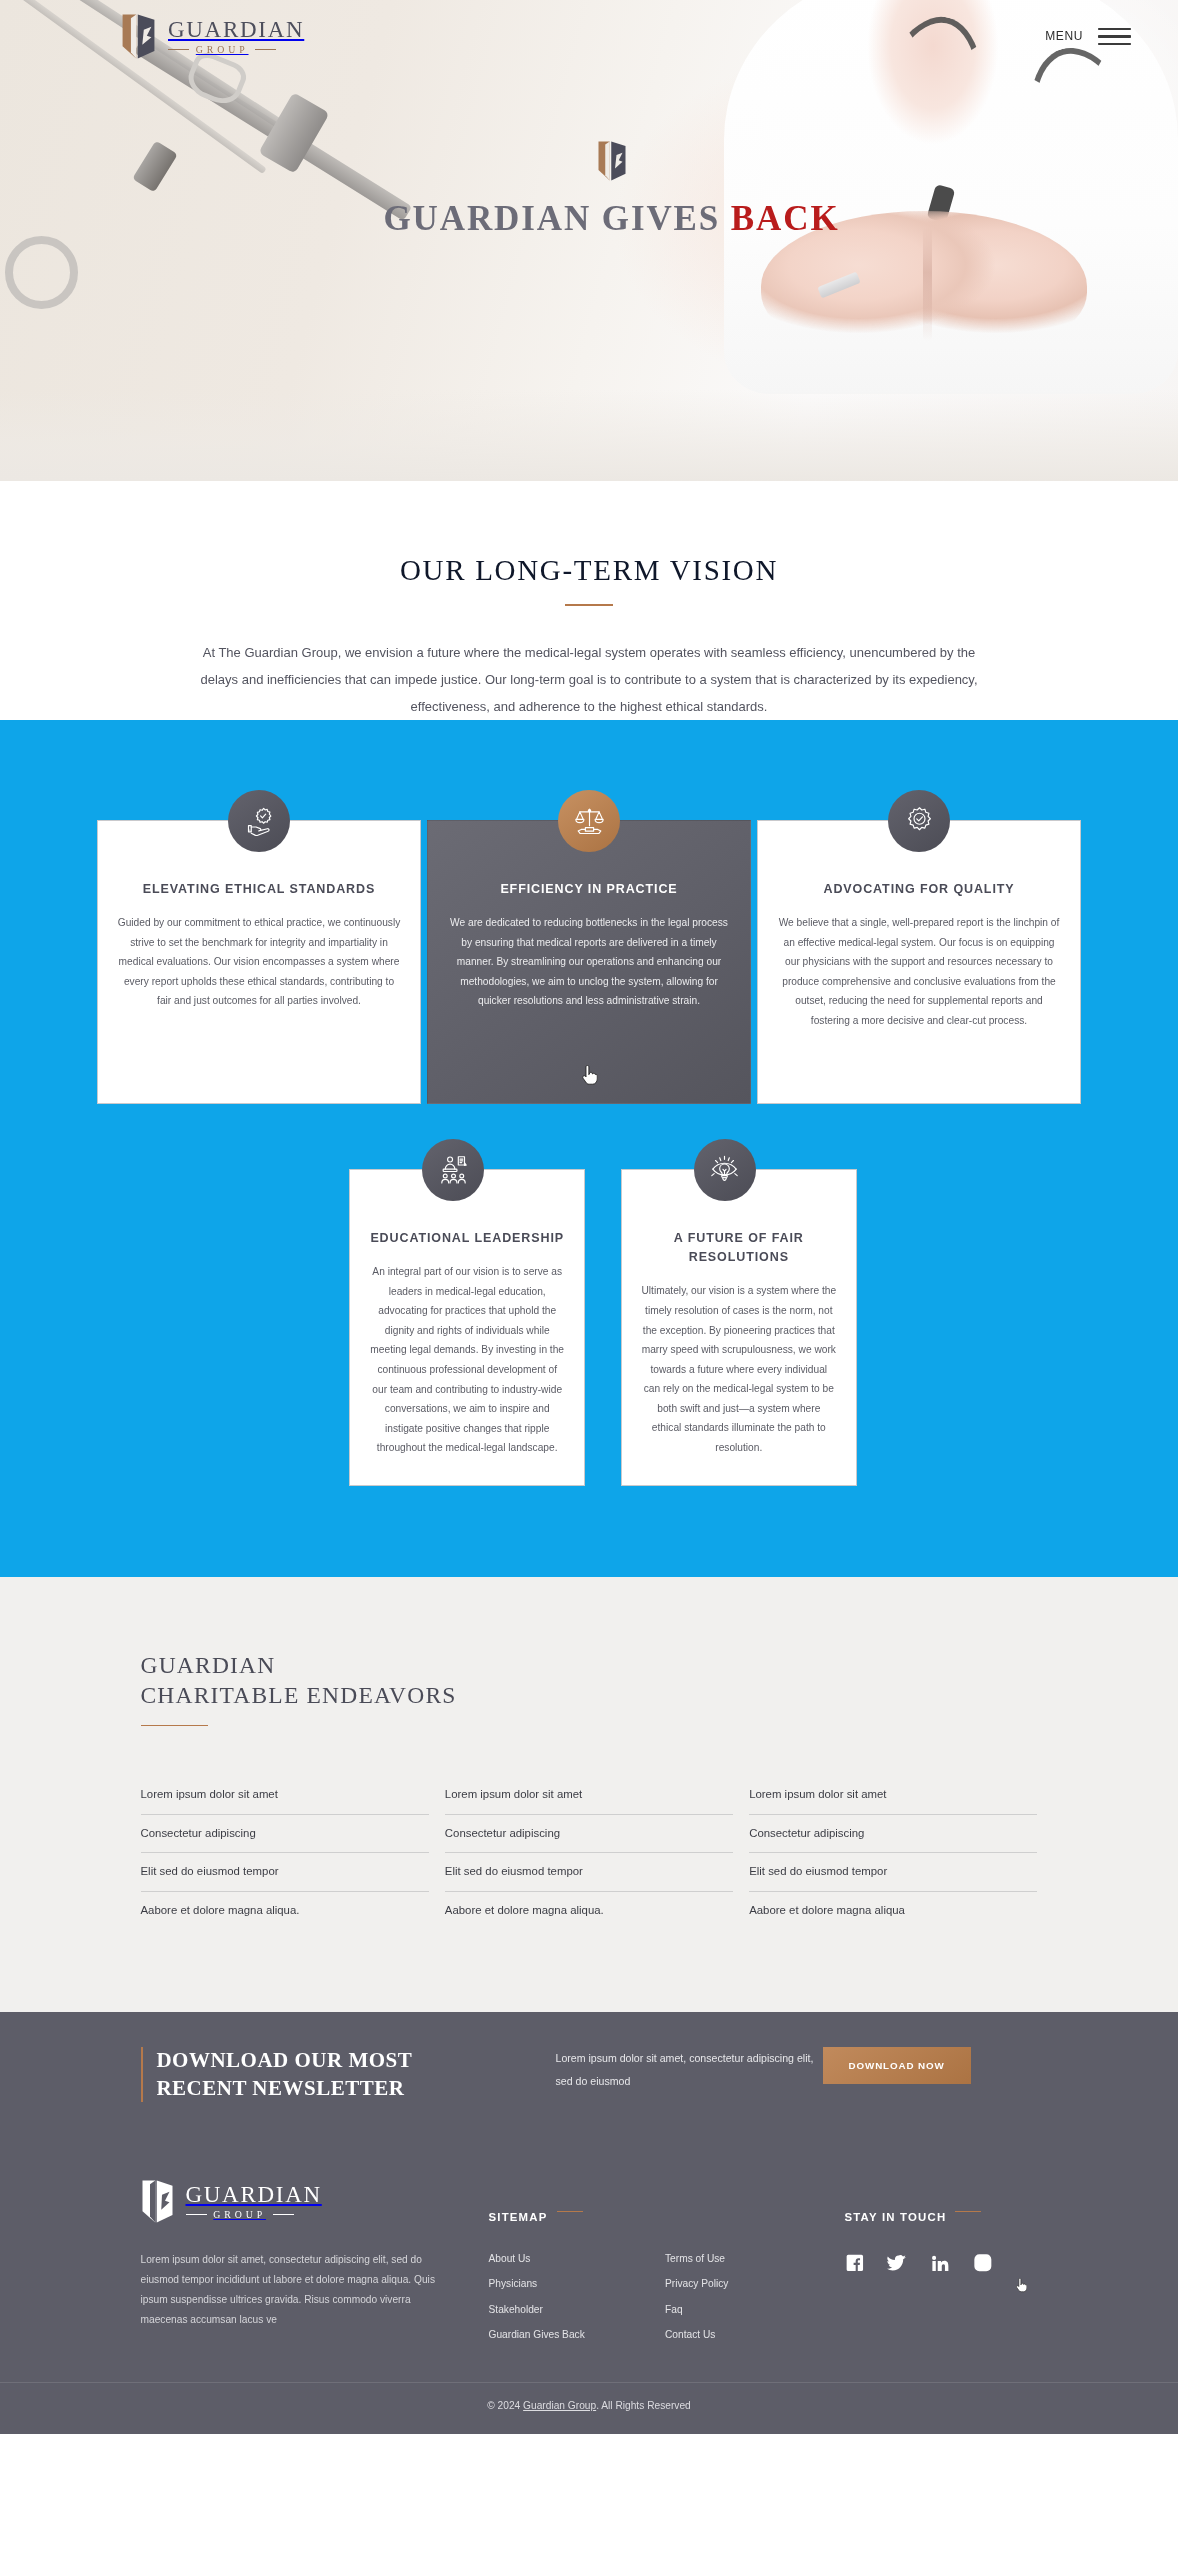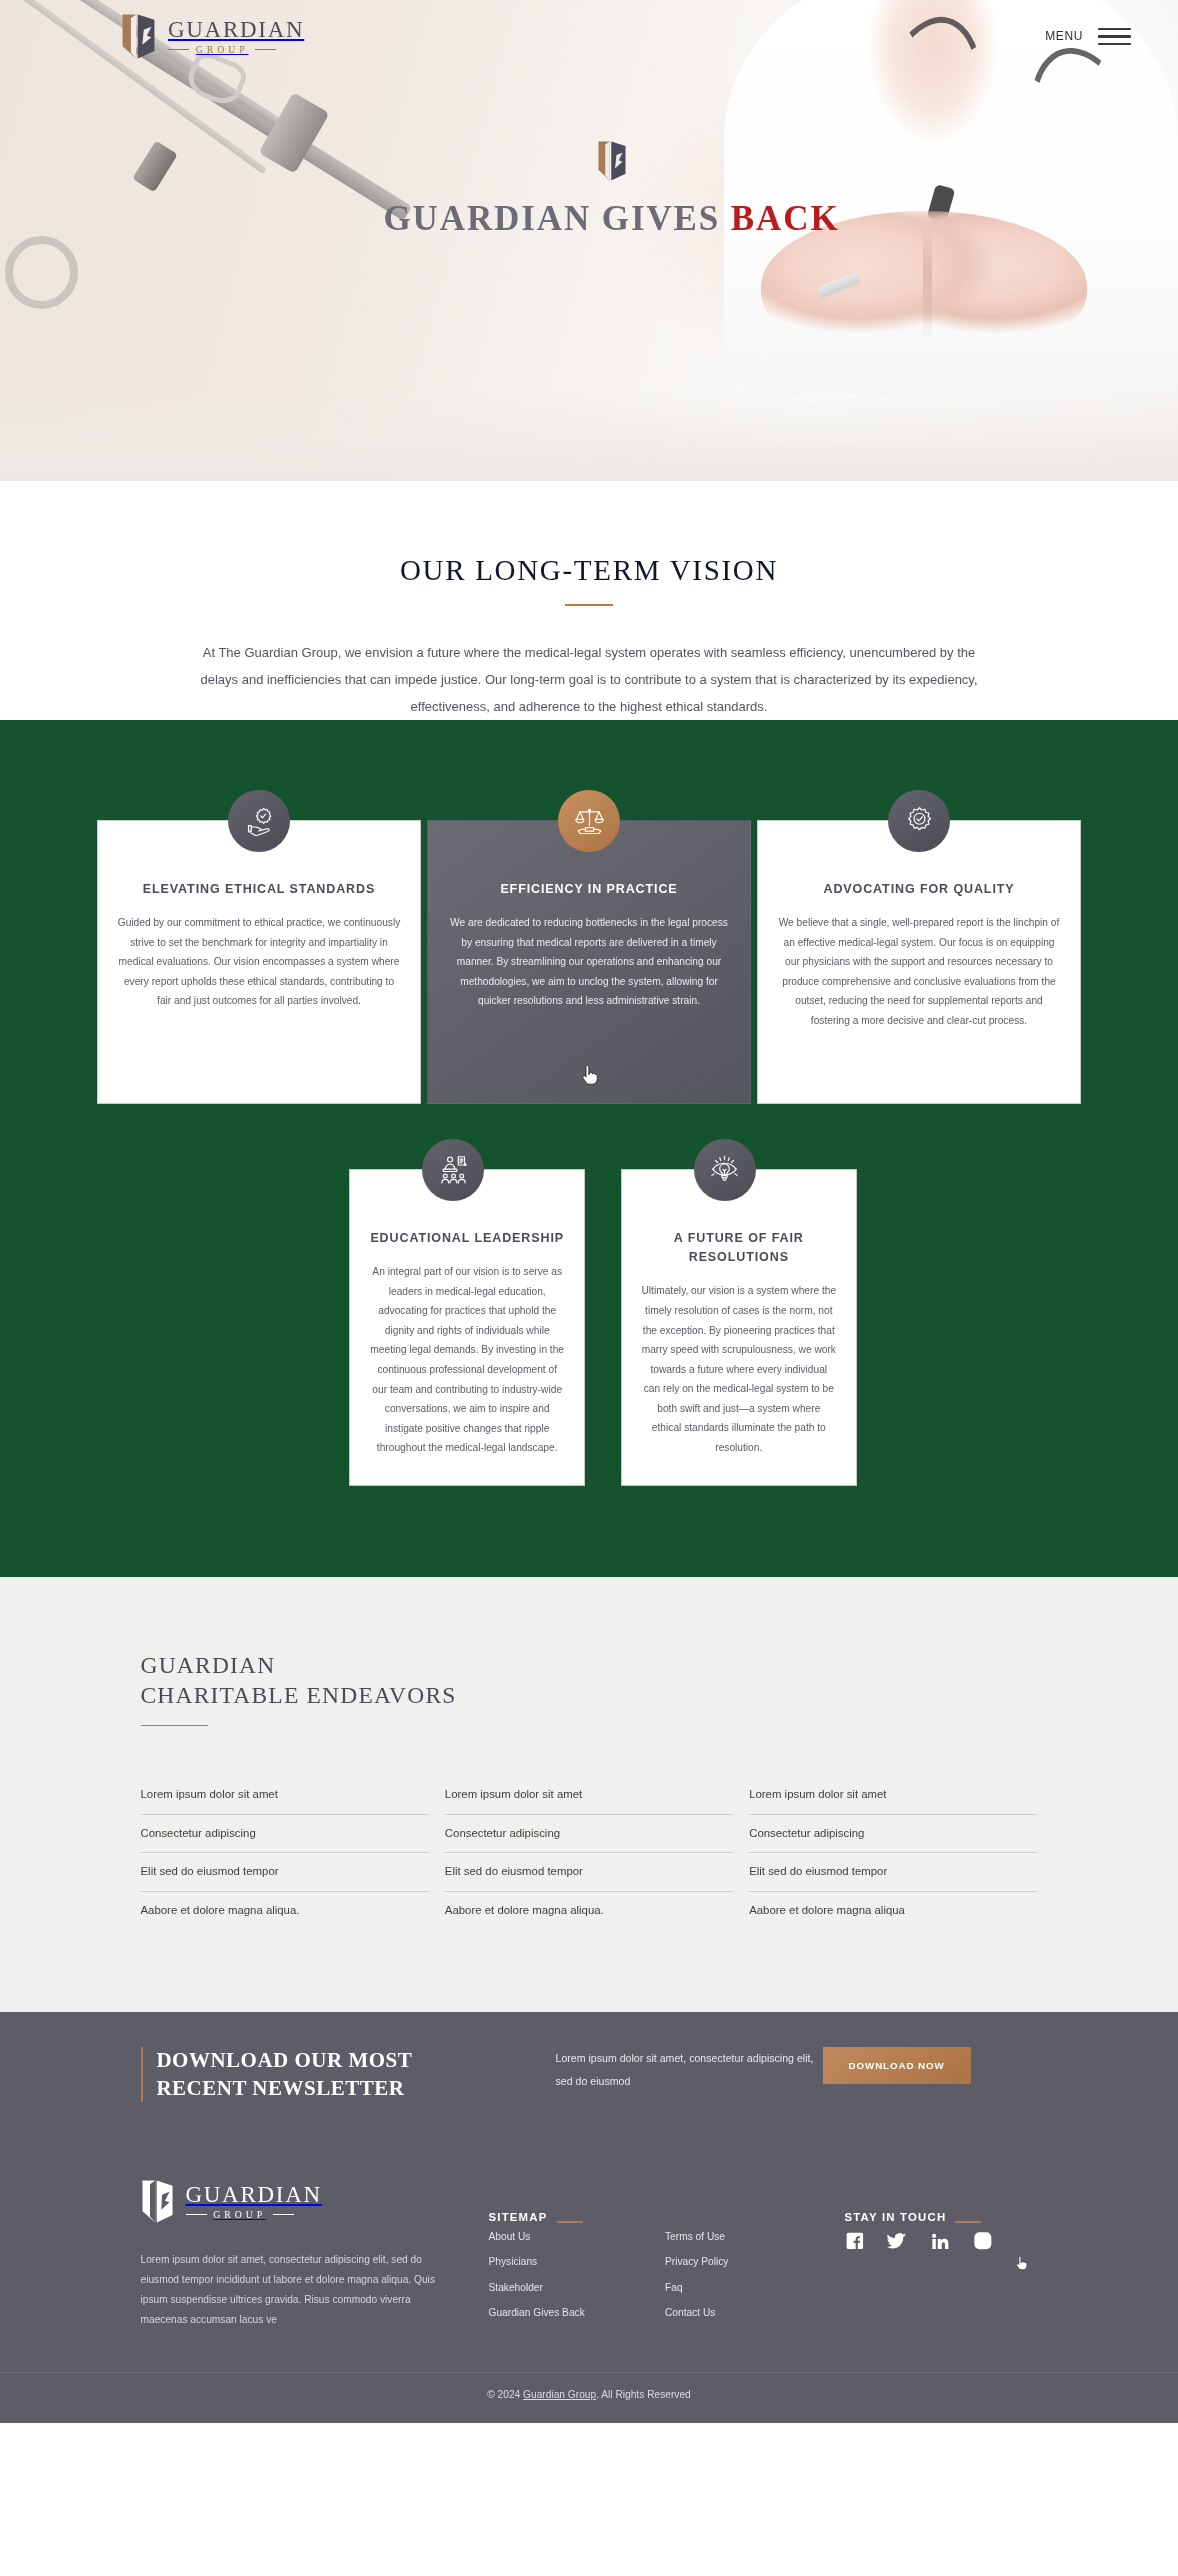--- a/index.html
+++ b/index.html
@@ -134,21 +134,21 @@
     font-family: "Liberation Serif", serif;
     font-size: 29px; letter-spacing: 1.7px; color: #0f172a; font-weight: normal;
   }
   .rule-center { width: 48px; height: 2.3px; background: #b5794b; margin: 16.7px auto 0; }
   .vision p {
     max-width: 784px; margin: 33px auto 0;
     font-size: 13px; line-height: 2.08; color: #53545f;
   }
 
   
-  .cards-wrap { background:#14532d; padding: 70px 0 91px; }
+  .cards-wrap { background:#0ea5e9; padding: 70px 0 91px; }
   .row { display: flex; justify-content: center; align-items: flex-start; }
   .row-1 { gap: 6px; }
   .row-2 { gap: 7.6px; margin-top: 35px; }
 
   .card { position: relative; padding-top: 30px; }
   .card-inner {
     border: 0.8px solid #c9c9cc; background: #fff;
     padding: 59px 19.7px 27px; text-align: center;
   }
   .row-1 .card { width: 324px; }
@@ -232,21 +232,21 @@
   .f-logo-title {
     font-family: "Liberation Serif", serif; font-size: 23px;
     letter-spacing: 1.7px; color: #fff; line-height: 1;
   }
   .f-logo-sub { display:flex; align-items:center; gap: 6.8px; margin-top: 3.8px; }
   .f-logo-sub .bar { height: 0.8px; width: 21px; background: #fff; }
   .f-logo-sub .txt { font-family:"Liberation Serif",serif; font-size: 9.8px; letter-spacing: 3.9px; color: #fff; }
   .f-about { margin-top: 26px; color: #d6d6da; font-size: 10.2px; line-height: 1.95; max-width: 303px; }
 
   .f-head {
-    display:flex; align-items:flex-end; gap: 9px; margin-bottom: 8px;
+    display:flex; align-items:flex-start; gap: 9px; margin-bottom: 30px;
   }
   .f-head-txt { color:#fff; font-size: 11.4px; font-weight: bold; letter-spacing: 1.2px; }
   .f-head-rule { width: 26px; height: 1.5px; background: #b5794b; }
   .f-col-sitemap { width: 326px; padding-top: 32px; }
   .sitemap-cols { display:flex; gap: 27px; }
   .sitemap-col { flex: 1; display:flex; flex-direction: column; gap: 14.4px; }
   .sitemap-link { color: #e4e4e7; font-size: 10.2px; text-decoration: none; cursor: pointer; }
 
   .f-col-social { padding-top: 32px; }
   .social-row { display:flex; gap: 23px; align-items:center; }

